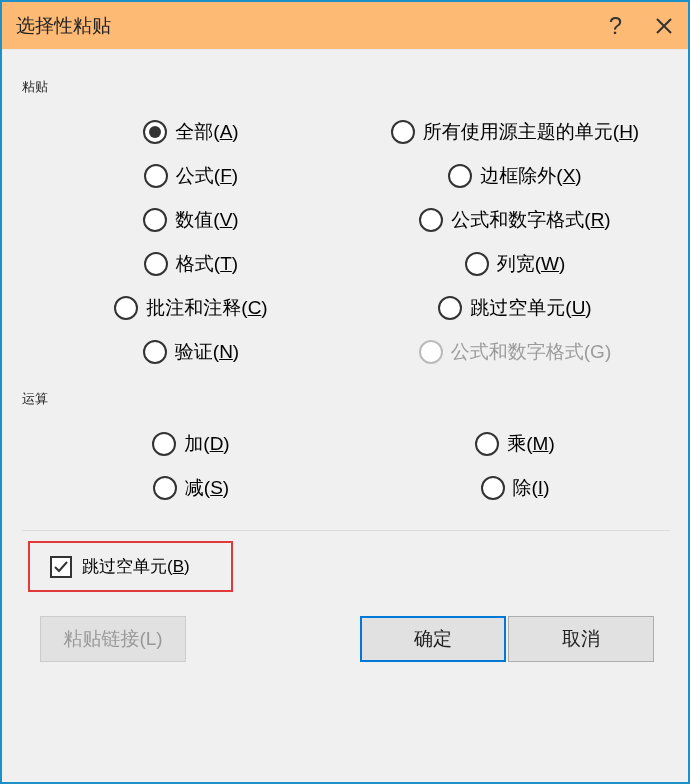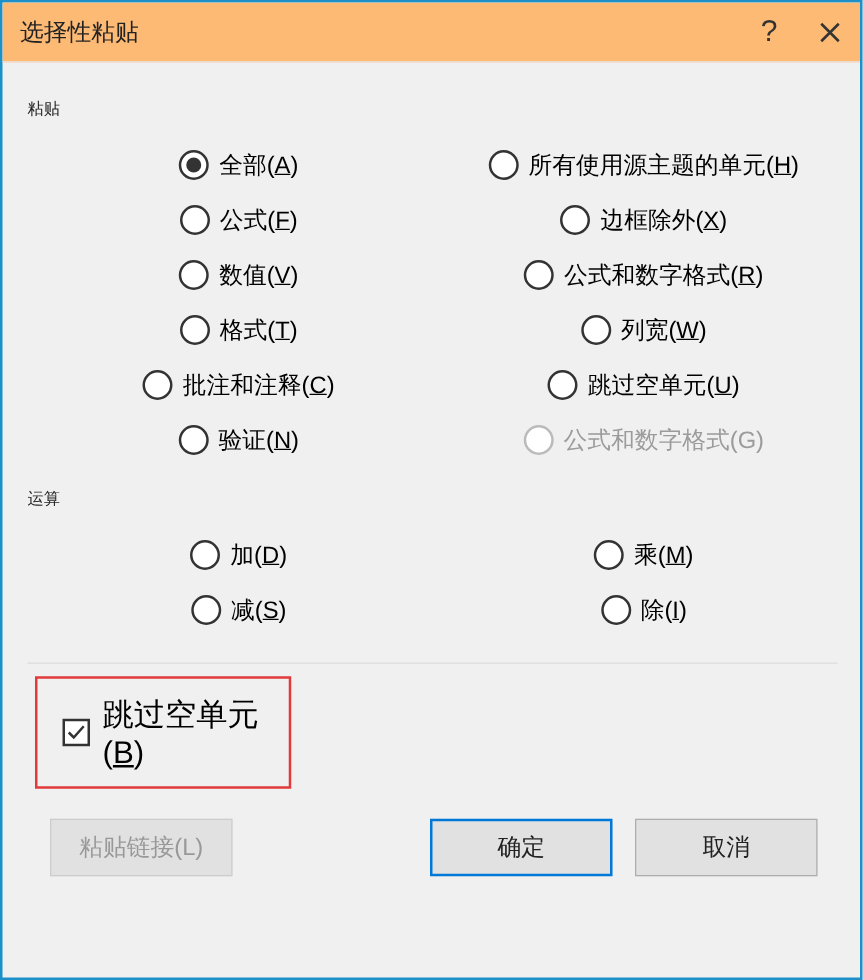--- a/index.html
+++ b/index.html
@@ -74,25 +74,25 @@
     }
     .checkbox-box {
       width: 22px; height: 22px;
       border: 2px solid #333;
       background: #fff;
       display: flex; align-items: center; justify-content: center;
       flex-shrink: 0;
     }
     .checkbox-mark { display: none; }
     .checkbox-item.checked .checkbox-mark { display: block; }
-    .checkbox-label { font-size: 25px; }
+    .checkbox-label { font-size: 17px; }
     .button-row {
       display: flex;
       justify-content: flex-end;
-      gap: 18px;
+      gap: 2px;
       padding: 24px 16px 0 18px;
     }
     .btn {
       width: 146px;
       height: 46px;
       border: 1px solid #adadad;
       background: #e1e1e1;
       font-size: 19px;
       display: flex; align-items: center; justify-content: center;
       cursor: pointer;

